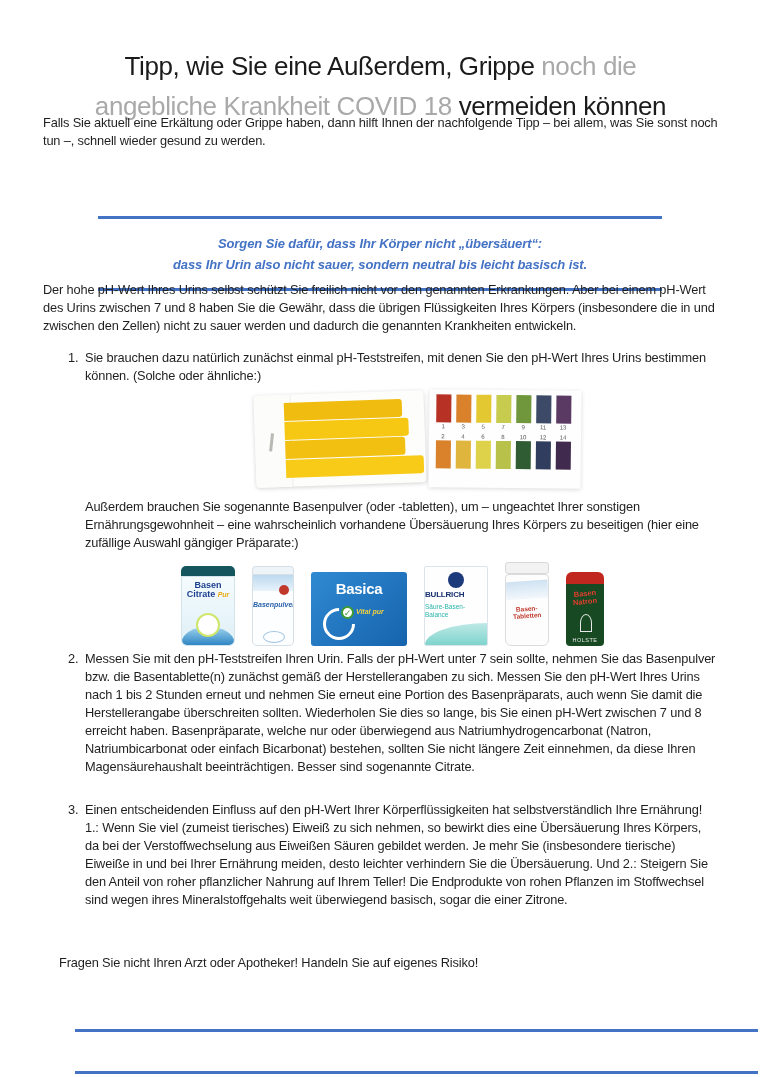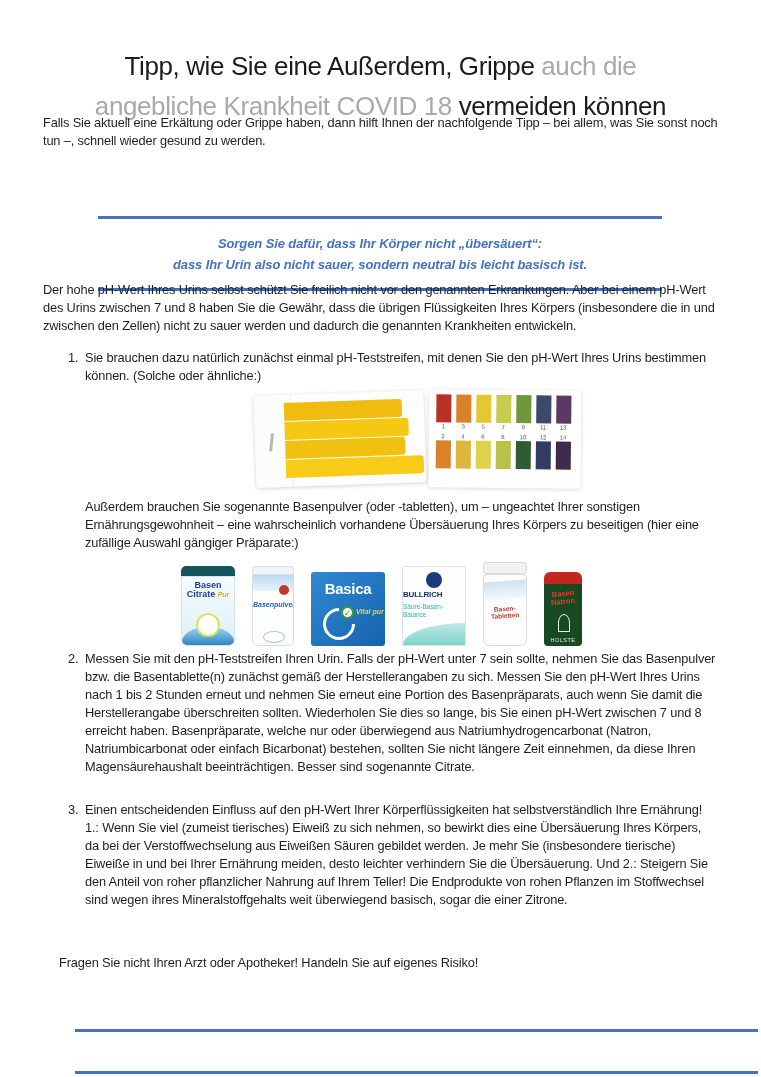--- a/index.html
+++ b/index.html
@@ -54,21 +54,21 @@
   .p1-pur{color:#e8a90c;font-style:italic;font-size:7px;}
   .p1-wave{position:absolute;bottom:0;left:0;right:0;height:18px;background:linear-gradient(180deg,#9fd3ee,#2f86c4);border-radius:50% 50% 0 0/80% 80% 0 0;}
   .p1-logo{position:absolute;bottom:8px;left:14px;width:24px;height:24px;border-radius:50%;background:#fff;border:2px solid #cfe66a;box-sizing:border-box;}
   .p2{width:42px;height:80px;}
   .p2-lid{height:8px;background:#eef4f8;border:1px solid #d7dfe6;border-bottom:none;border-radius:4px 4px 0 0;box-sizing:border-box;}
   .p2-body{height:72px;background:#fdfeff;border:1px solid #d7dfe6;border-radius:0 0 5px 5px;box-sizing:border-box;position:relative;overflow:hidden;text-align:center;}
   .p2-band{height:16px;background:linear-gradient(#bcd9ef,#e8f3fb);}
   .p2-dot{position:absolute;top:10px;right:4px;width:10px;height:10px;border-radius:50%;background:#c0392b;}
   .p2-label{font-size:7px;font-weight:bold;font-style:italic;color:#2a63ad;margin-top:10px;}
   .p2-foot{position:absolute;bottom:2px;left:10px;width:20px;height:10px;border-radius:50%;border:1px solid #9fc3e0;}
-  .p3{width:74px;height:74px;background:linear-gradient(135deg,#2f8ad2,#1663ad);border-radius:3px;text-align:center;position:relative;overflow:hidden;}
+  .p3{width:96px;height:74px;background:linear-gradient(135deg,#2f8ad2,#1663ad);border-radius:3px;text-align:center;position:relative;overflow:hidden;}
   .p3-name{font-size:15px;font-weight:bold;color:#ffffff;margin-top:8px;letter-spacing:-0.3px;}
   .p3-check{position:absolute;top:34px;left:30px;width:13px;height:13px;border-radius:50%;background:#fff;border:2px solid #3f9c35;box-sizing:border-box;color:#3f9c35;font-size:9px;line-height:10px;font-weight:bold;}
   .p3-sub{position:absolute;top:36px;left:45px;font-size:7px;font-style:italic;color:#f4d23c;font-weight:bold;}
   .p3-fig{position:absolute;bottom:6px;left:12px;width:26px;height:26px;border:3px solid #fff;border-radius:50%;border-top-color:transparent;transform:rotate(45deg);}
   .p4{width:64px;height:80px;background:#fefefe;border:1px solid #dbe4ea;border-radius:2px;box-sizing:border-box;text-align:left;position:relative;overflow:hidden;}
   .p4-circle{width:16px;height:16px;border-radius:50%;background:#1d3a7a;margin:5px auto 2px auto;}
   .p4-name{font-size:8px;font-weight:bold;color:#16316e;letter-spacing:-0.2px;}
   .p4-sub{font-size:6.5px;color:#2ab5ac;line-height:7.5px;margin-top:4px;}
   .p4-swoosh{position:absolute;bottom:0;left:0;right:0;height:22px;background:linear-gradient(180deg,#bfe9e6,#7fd4cd);border-radius:100% 0 0 0;}
   .p5{width:44px;height:84px;}
@@ -87,21 +87,21 @@
   .rule{position:absolute;left:75px;width:683px;height:3px;background:#4472C4;}
   .rule1{top:1029px;}
   .rule2{top:1071px;}
 </style>
 </head>
 <body>
 
 <div class="page">
 
   <div class="title">
-    <span>Tipp, wie Sie eine Außerdem, Grippe </span><span class="gray">auch die</span><br>
+    <span>Tipp, wie Sie eine Außerdem, Grippe </span><span class="gray">noch die</span><br>
     <span class="gray">angebliche Krankheit COVID 18 </span><span>vermeiden können</span>
   </div>
 
   <div class="content">
 
     <p class="para full" style="top:114px;margin:0;">Falls Sie aktuell eine Erkältung oder Grippe haben, dann hilft Ihnen der nachfolgende Tipp – bei allem, was Sie sonst noch tun –, schnell wieder gesund zu werden.</p>
 
     <div class="quote">
       <p>Sorgen Sie dafür, dass Ihr Körper nicht „übersäuert“:</p>
       <p>dass Ihr Urin also nicht sauer, sondern neutral bis leicht basisch ist.</p>

